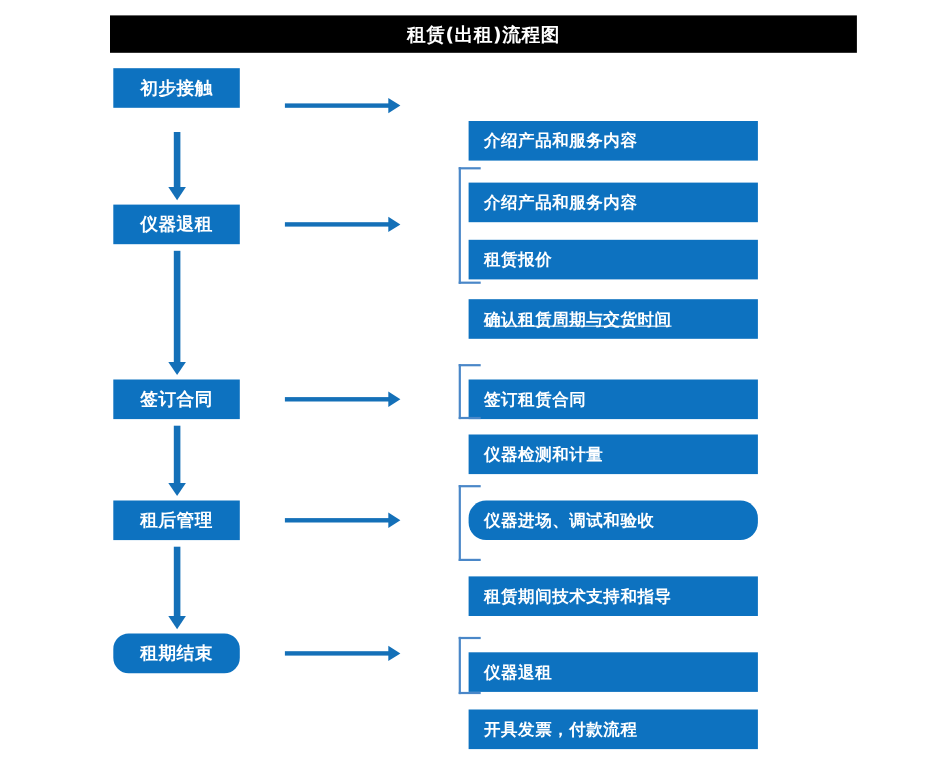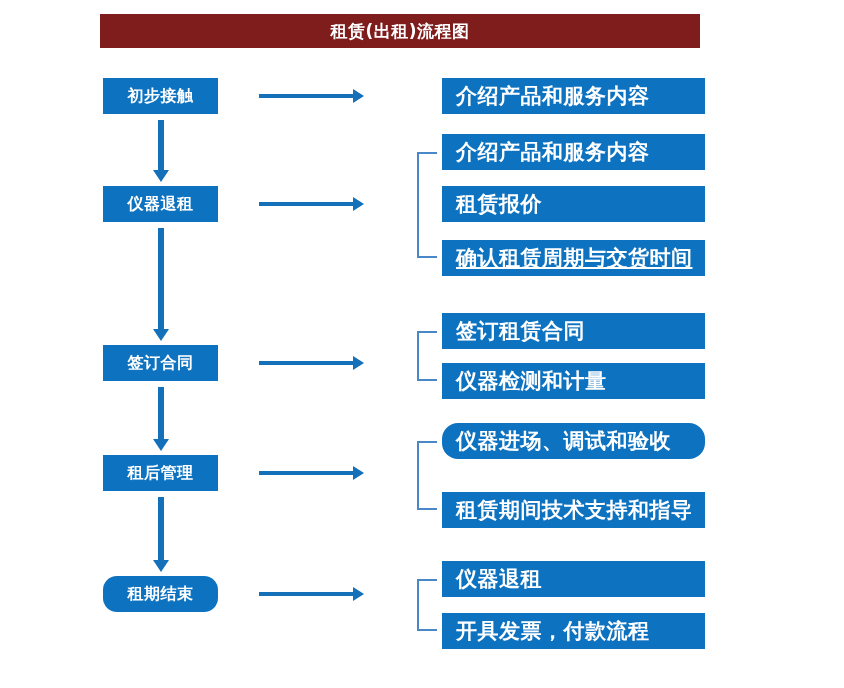--- a/index.html
+++ b/index.html
@@ -21,23 +21,23 @@
     top: 0;
     width: 844px;
     height: 688px;
   }
 
   
   .title-bar {
     position: absolute;
     left: 100px;
     top: 14px;
-    width: 600px;
+    width: 679px;
     height: 34px;
-    background: #7f1d1d;
+    background: #000000;
     color: #ffffff;
     font-size: 17px;
     font-weight: bold;
     display: flex;
     align-items: center;
     justify-content: center;
     letter-spacing: 0.5px;
     text-align: right;
   }
 
@@ -53,32 +53,33 @@
     font-weight: bold;
     display: flex;
     align-items: center;
     justify-content: center;
     letter-spacing: 0.5px;
   }
 
   
   .detail-box {
     position: absolute;
-    left: 442px;
+    left: 426px;
     width: 263px;
     height: 36px;
     background: #0d72c0;
     color: #ffffff;
-    font-size: 21px;
+    font-size: 15px;
     font-weight: bold;
     display: flex;
     align-items: center;
     padding-left: 14px;
     box-sizing: border-box;
     letter-spacing: 0.5px;
+    margin-top: 32px;
   }
 
   
   .h-arrow {
     position: absolute;
     height: 14px;
     pointer-events: none;
   }
   .h-arrow .shaft {
     position: absolute;
@@ -132,21 +133,21 @@
   }
 </style>
 </head>
 <body>
 
 <div id="canvas">
 
   <div class="title-bar">租赁(出租)流程图</div>
 
   <div id="stage-layer">
-      <div class="stage-box" style="top: 78px; font-family: Liberation Mono, monospace;">初步接触</div>
+      <div class="stage-box" style="top: 62px; font-family: Liberation Mono, monospace;">初步接触</div>
       <div class="stage-box" style="top: 186px;">仪器退租</div>
       <div class="stage-box" style="top: 345px;">签订合同</div>
       <div class="stage-box" style="top: 455px;">租后管理</div>
       <div class="stage-box" style="top: 576px; border-radius: 14px;">租期结束</div>
     </div>
   <div id="detail-layer">
       <div class="detail-box" style="top: 78px;">介绍产品和服务内容</div>
       <div class="detail-box" style="top: 134px;">介绍产品和服务内容</div>
       <div class="detail-box" style="top: 186px;">租赁报价</div>
       <div class="detail-box" style="top: 240px; text-decoration: underline;">确认租赁周期与交货时间</div>

